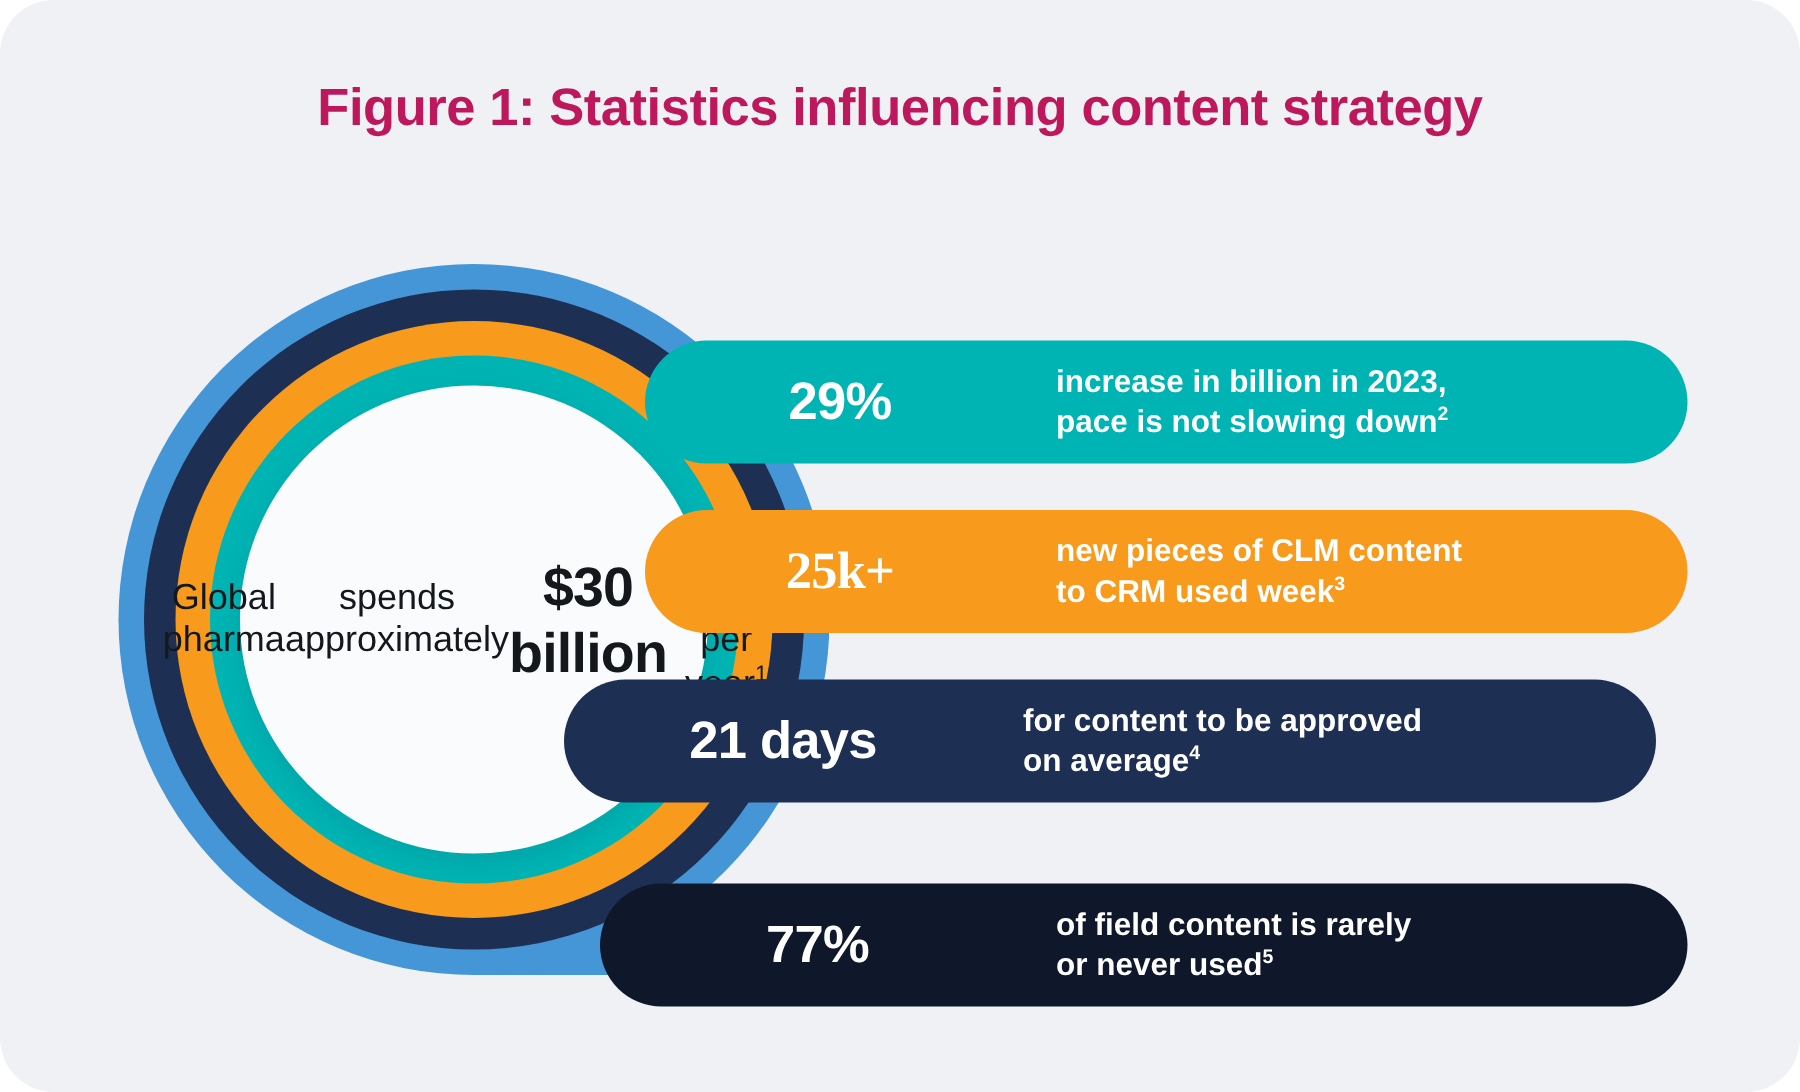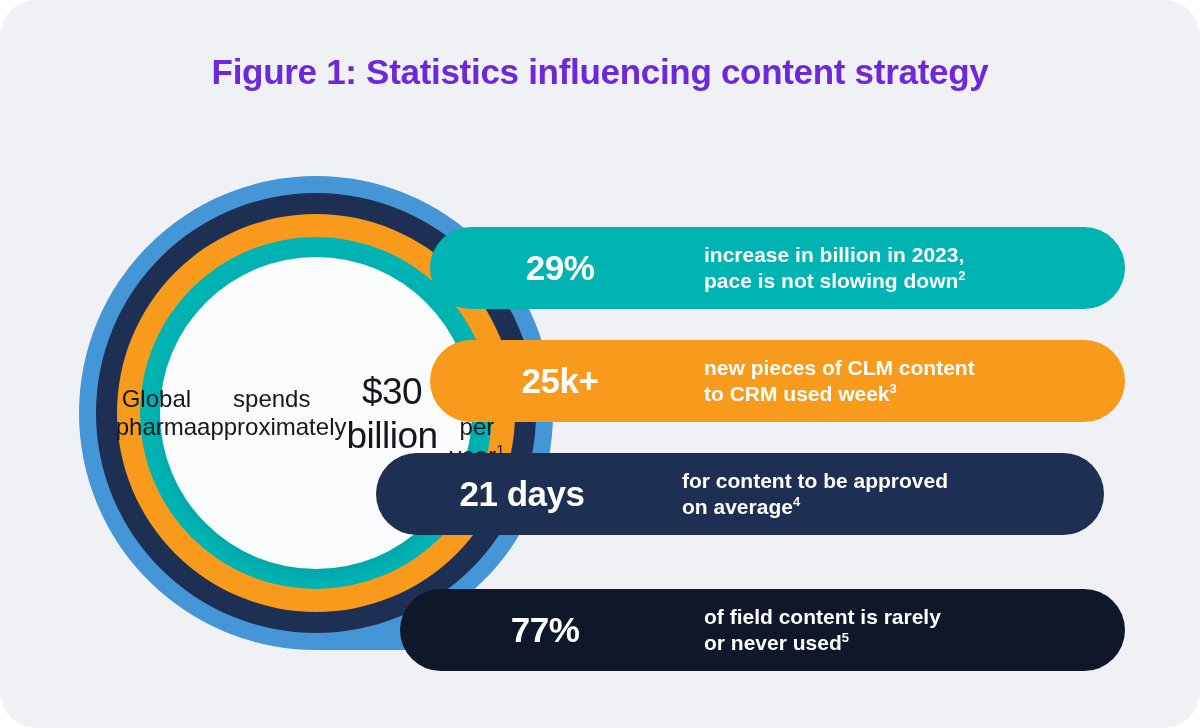--- a/index.html
+++ b/index.html
@@ -25,21 +25,21 @@
   }
 
   .figure-title {
     position: absolute;
     left: 0;
     top: 52px;
     width: 1200px;
     text-align: center;
     font-size: 35px;
     font-weight: bold;
-    color: #6d28d9;
+    color: #be185d;
     letter-spacing: -0.3px;
     font-family: "Liberation Sans", sans-serif;
   }
 
   
   .rings {
     position: absolute;
     left: 79px;
     top: 176px;
     width: 474px;
@@ -67,21 +67,21 @@
     height: 312px;
     display: flex;
     flex-direction: row;
     align-items: center;
     justify-content: center;
     text-align: center;
     color: #14181d;
     line-height: 1.18;
   }
   .center-line  { font-size: 24px; font-weight: normal; }
-  .center-big   { font-size: 37px; font-weight: normal; margin: 6px 0 4px; letter-spacing: -0.5px; }
+  .center-big   { font-size: 37px; font-weight: bold; margin: 6px 0 4px; letter-spacing: -0.5px; }
   .center-sup   { font-size: 15px; vertical-align: super; }
 
   
   .connectors {
     position: absolute;
     left: 0; top: 0;
     width: 1200px; height: 728px;
     pointer-events: none;
   }
 
@@ -109,21 +109,21 @@
   .bar-desc {
     font-size: 21px;
     font-weight: bold;
     line-height: 1.22;
     margin-left: 14px;
     white-space: nowrap;
   }
   .bar-desc sup { font-size: 13px; }
 
   .stat-col-teal   { width: 260px; }
-  .stat-col-orange { width: 260px; }
+  .stat-col-orange { width: 260px; font-family: Liberation Serif, serif; }
   .stat-col-navy   { width: 292px; }
   .stat-col-blue   { width: 290px; }
 </style>
 </head>
 <body>
 
 <div class="card">
 
   <div class="figure-title">Figure 1: Statistics influencing content strategy</div>
 

